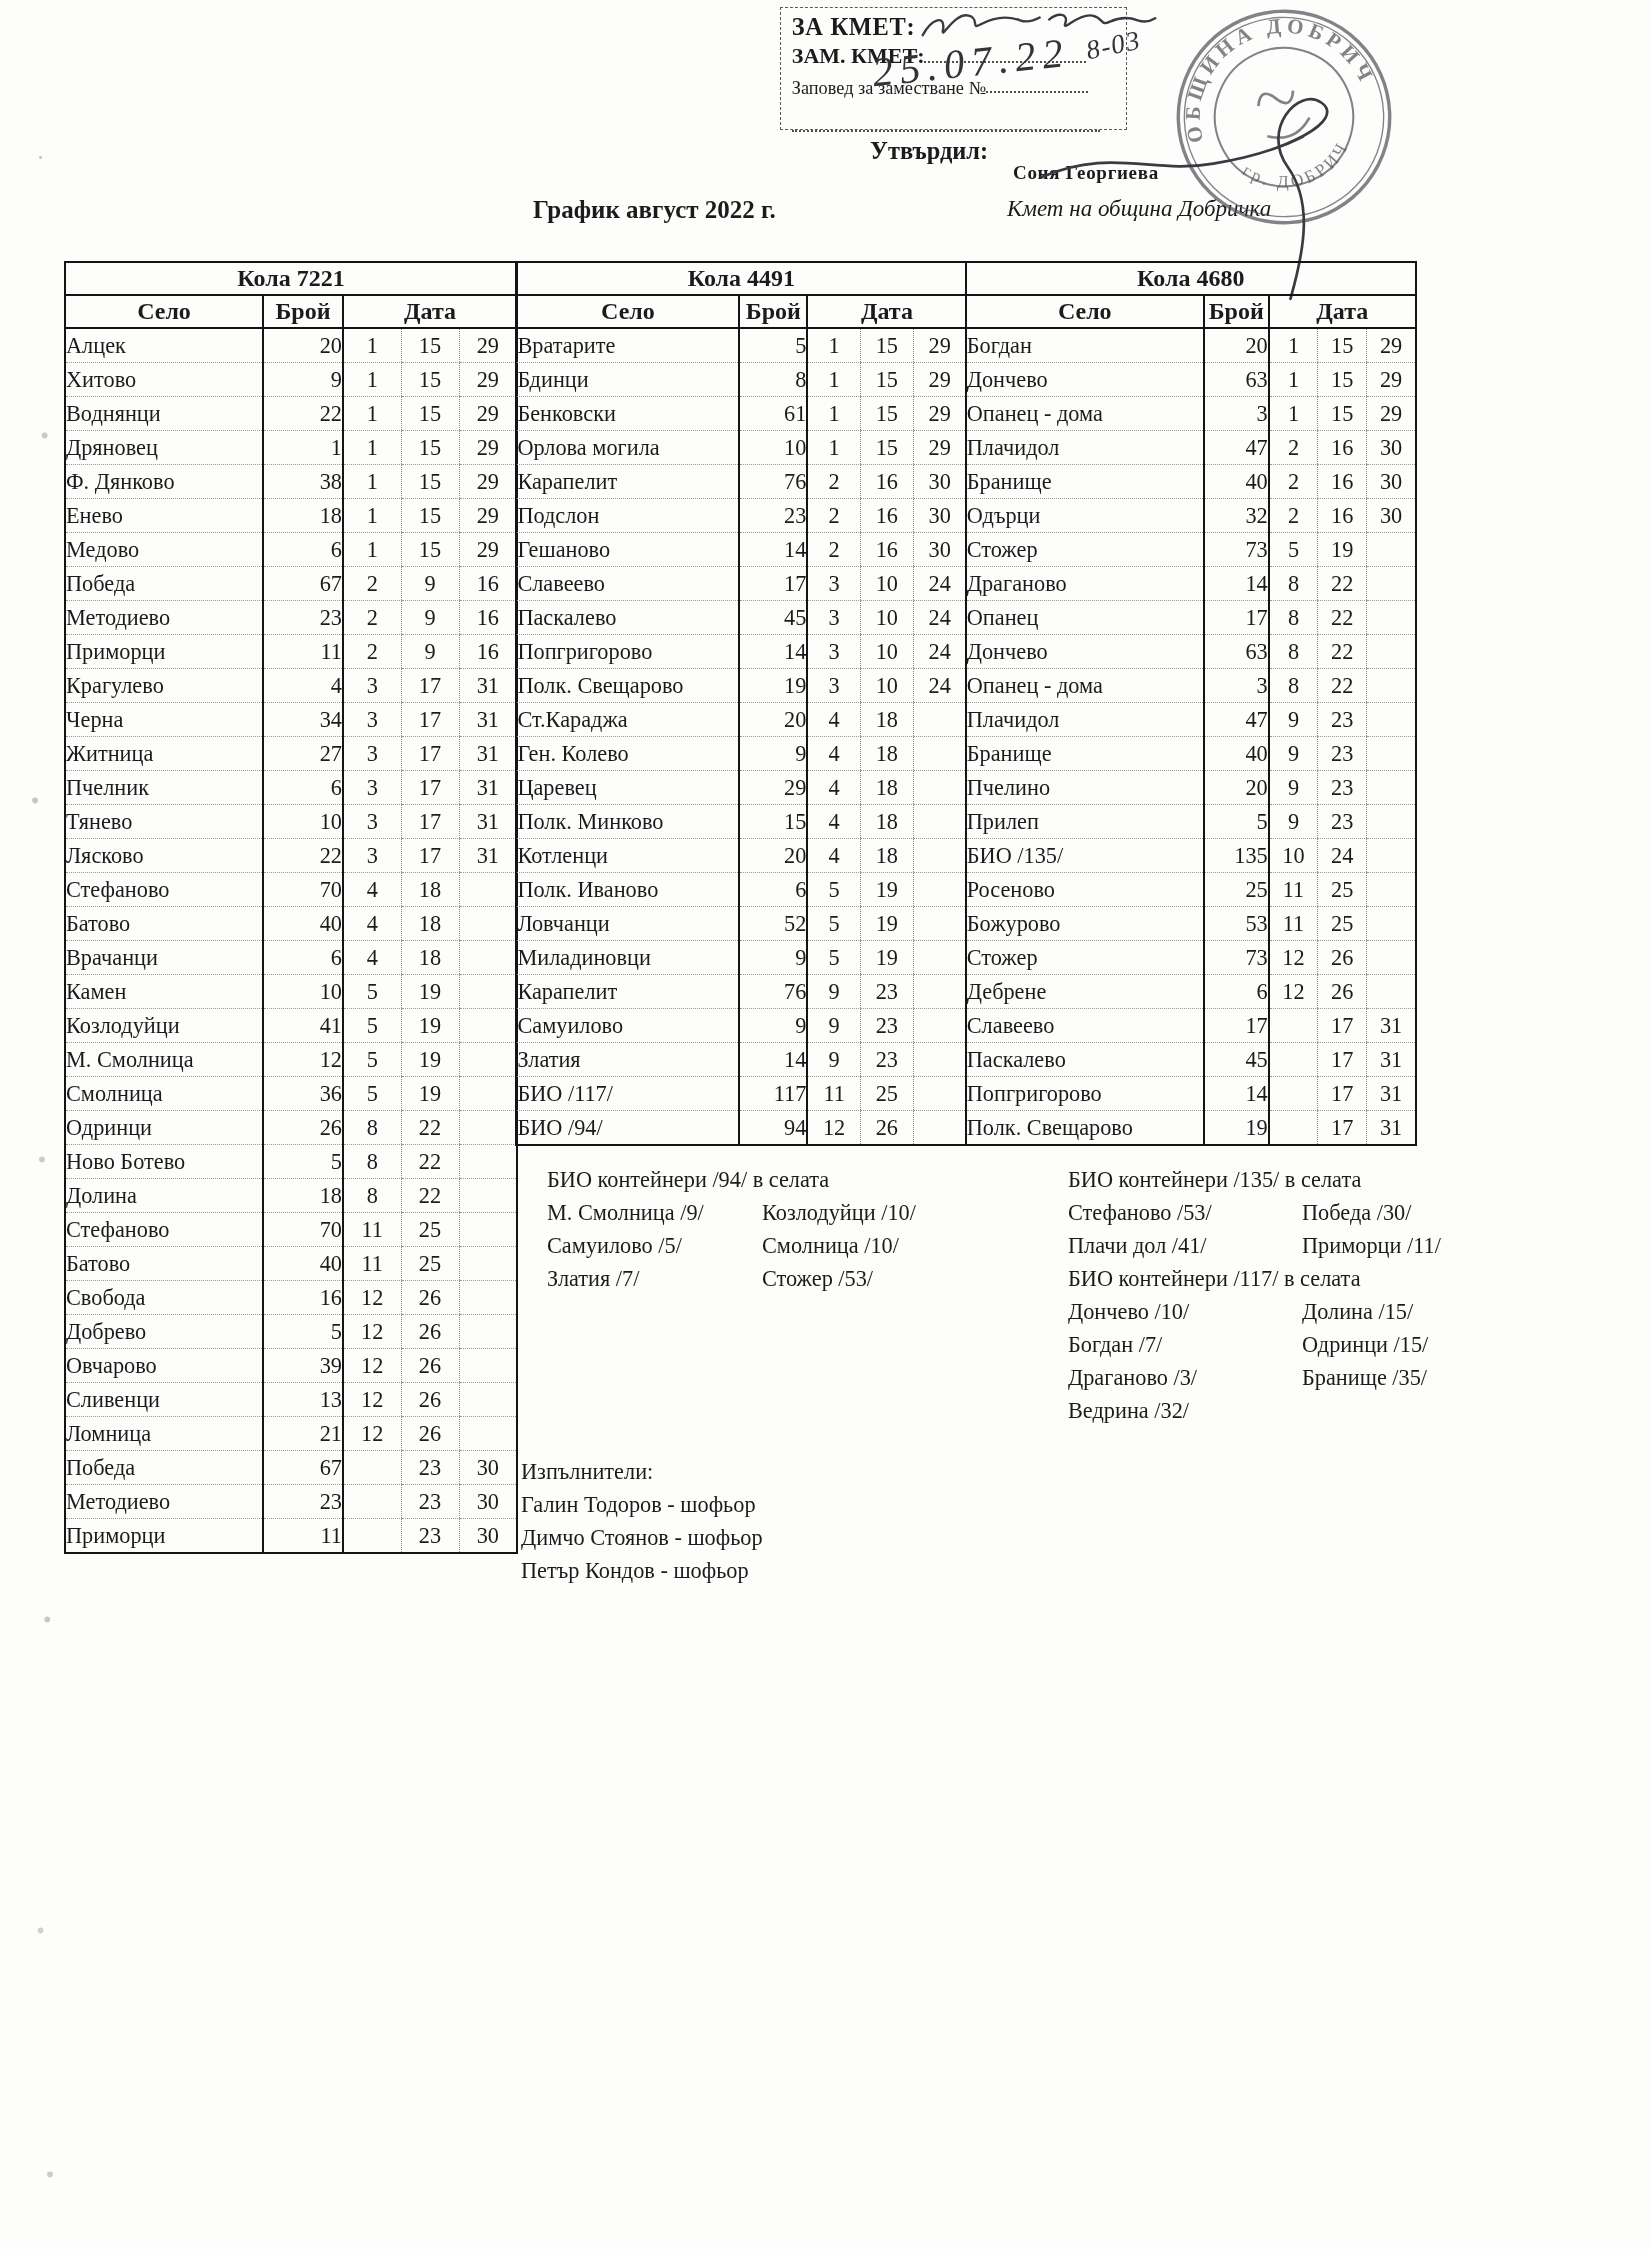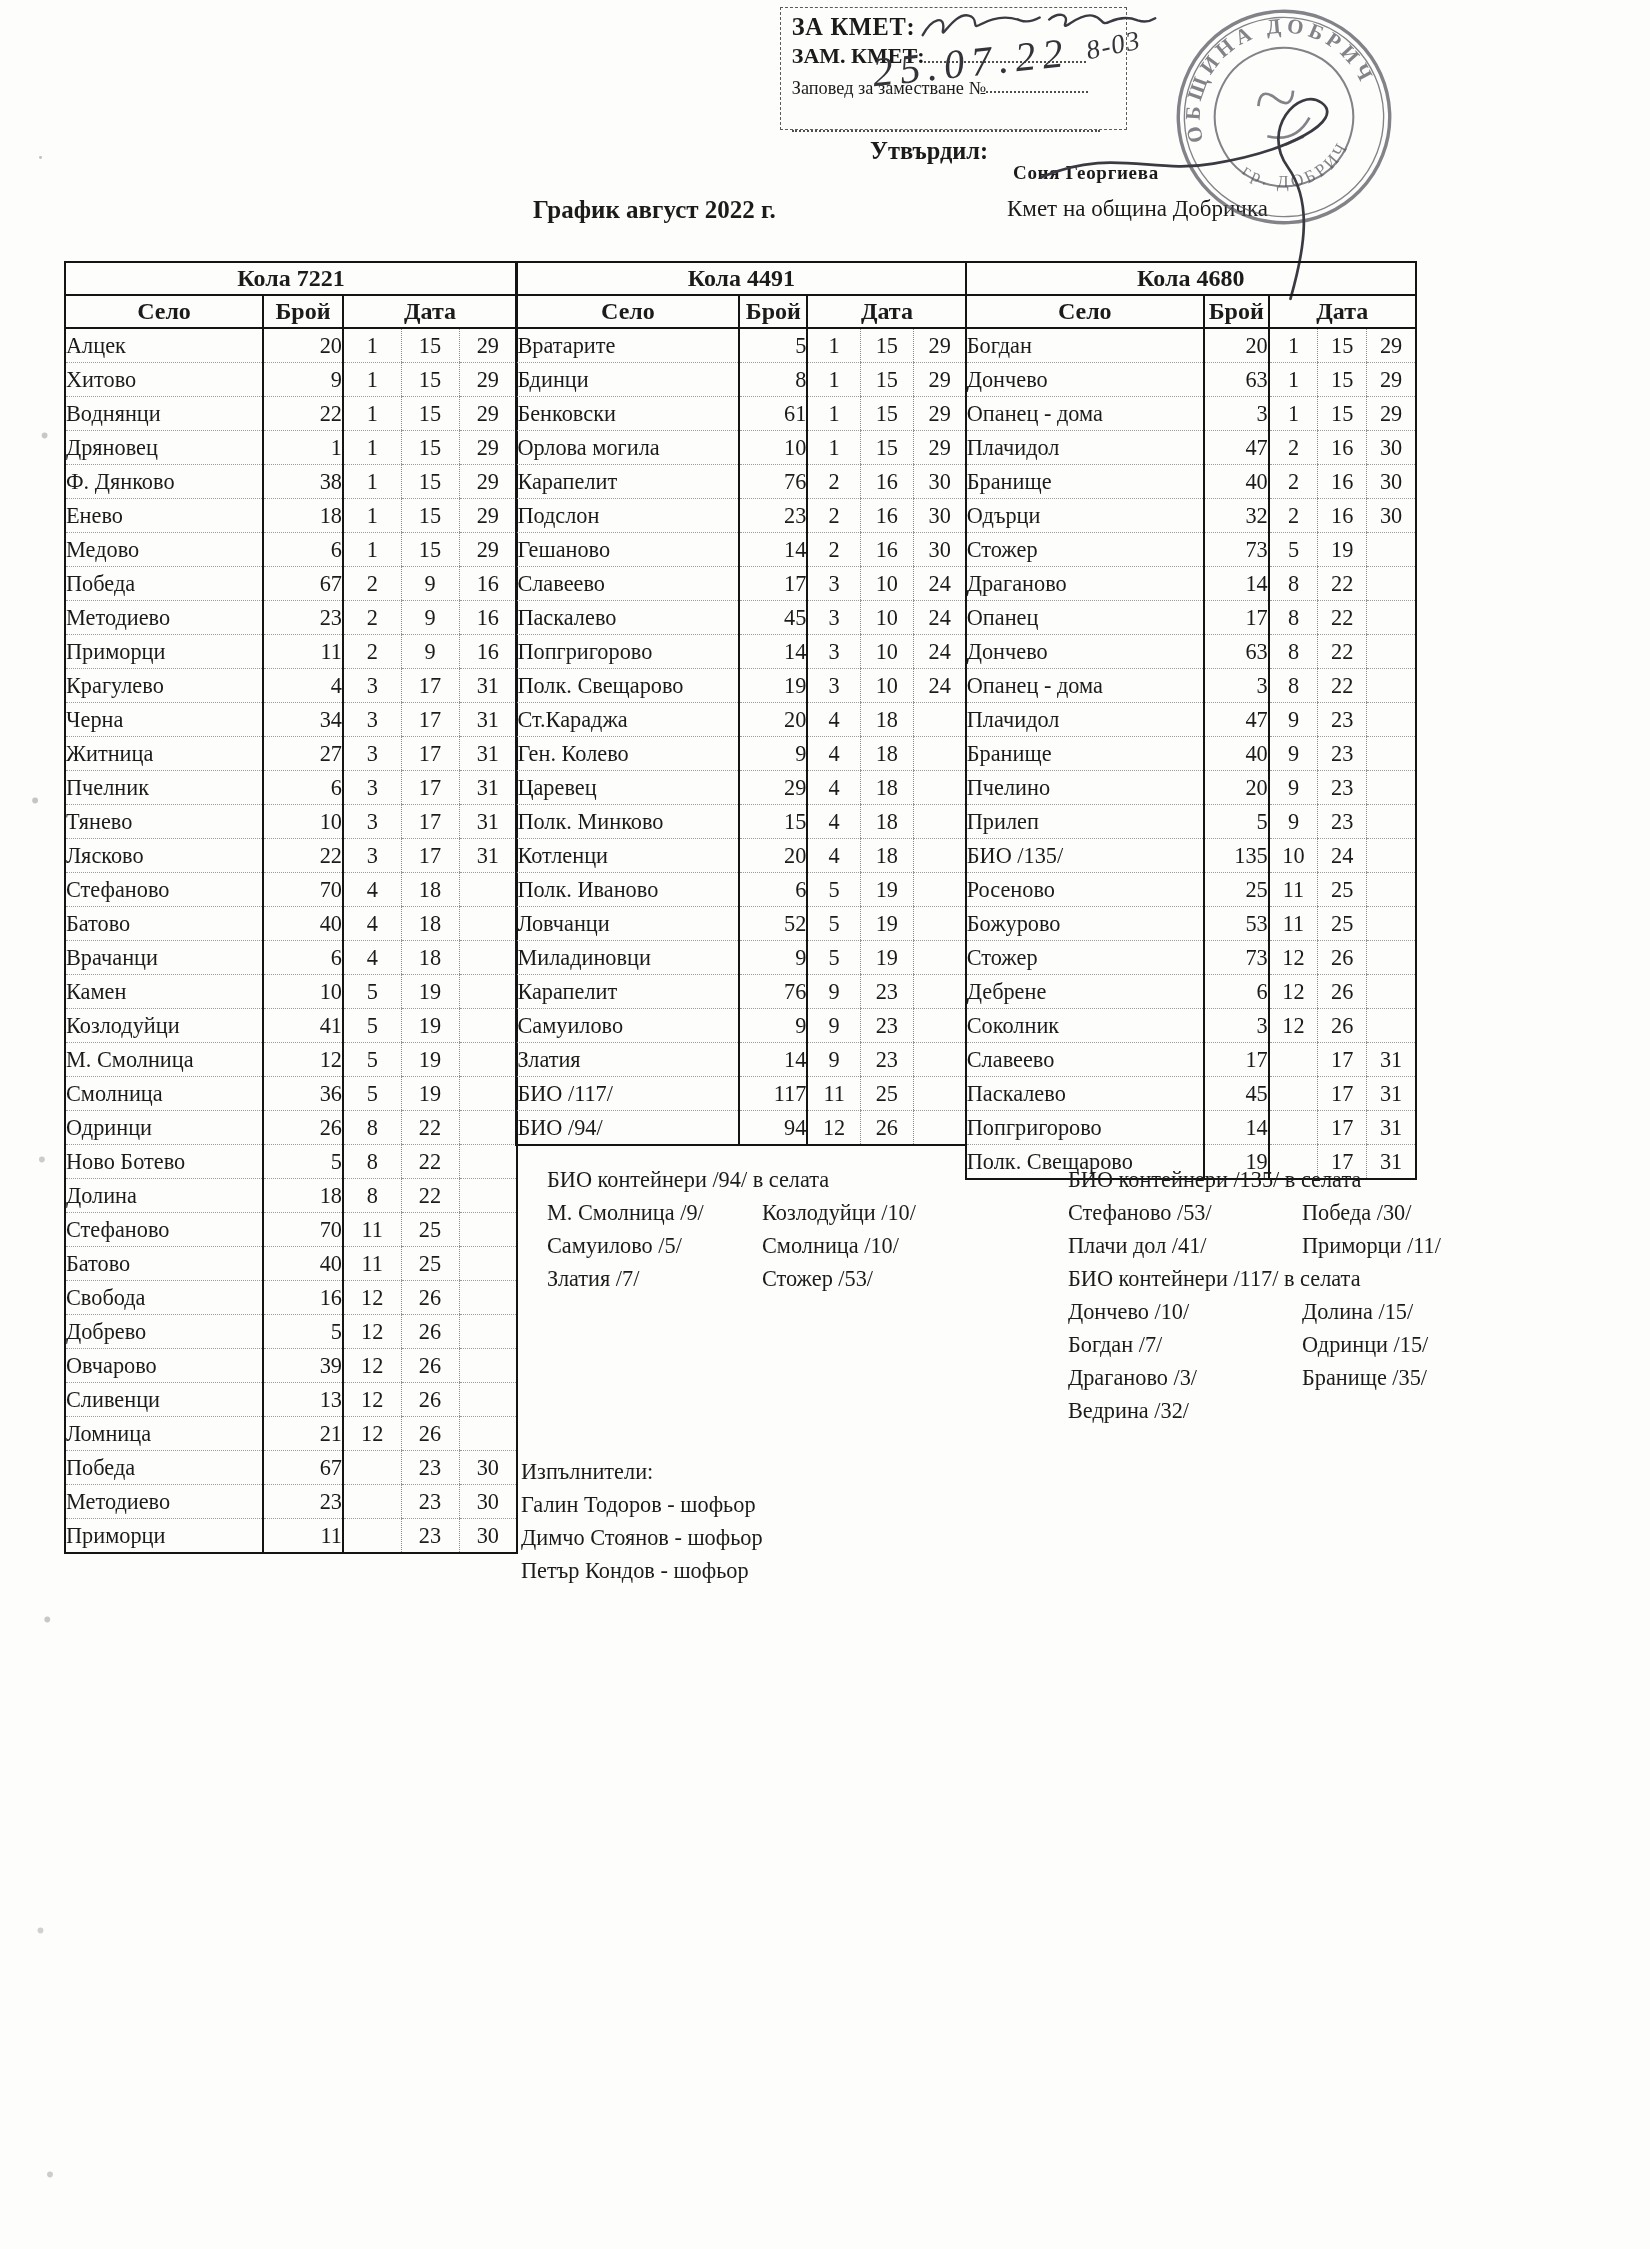--- a/index.html
+++ b/index.html
@@ -17,21 +17,21 @@
   .full-leader{width:308px;margin-top:23px;}
 
   
   .hand{font-style:italic;color:#33333a;white-space:nowrap;}
   #hand-number{left:1086px;top:30px;font-size:27px;transform:rotate(-12deg);letter-spacing:1.4px;}
   #hand-date{left:872px;top:38px;font-size:41px;transform:rotate(-6deg);letter-spacing:6.8px;}
 
   
   #utvardil{left:870px;top:137px;font-size:24.4px;font-weight:bold;}
   #mayor-name{left:1013px;top:162px;font-size:19px;font-weight:bold;letter-spacing:0.7px;}
-  #mayor-title{left:1007px;top:196px;font-size:23px;}
+  #mayor-title{left:1007px;top:196px;font-size:23px;font-style:italic;}
   #doc-title{left:533px;top:196px;font-size:25px;font-weight:bold;}
 
   
   #stamp-svg{left:1162px;top:-5.4px;pointer-events:none;}
   #ink-overlay{left:745px;top:0;pointer-events:none;}
 
   
   #tables{left:64px;top:261px;display:flex;align-items:flex-start;}
   table.sched{border-collapse:collapse;table-layout:fixed;border:2.7px solid #141414;}
   table.sched + table.sched{margin-left:-2.7px;}
@@ -733,27 +733,20 @@
             <td class="c4"></td>
           </tr>
           <tr>
             <td class="c0">Дебрене</td>
             <td class="c1">6</td>
             <td class="c2">12</td>
             <td class="c3">26</td>
             <td class="c4"></td>
           </tr>
           <tr>
-            <td class="c0">Соколник</td>
-            <td class="c1">3</td>
-            <td class="c2">12</td>
-            <td class="c3">26</td>
-            <td class="c4"></td>
-          </tr>
-          <tr>
             <td class="c0">Славеево</td>
             <td class="c1">17</td>
             <td class="c2"></td>
             <td class="c3">17</td>
             <td class="c4">31</td>
           </tr>
           <tr>
             <td class="c0">Паскалево</td>
             <td class="c1">45</td>
             <td class="c2"></td>

